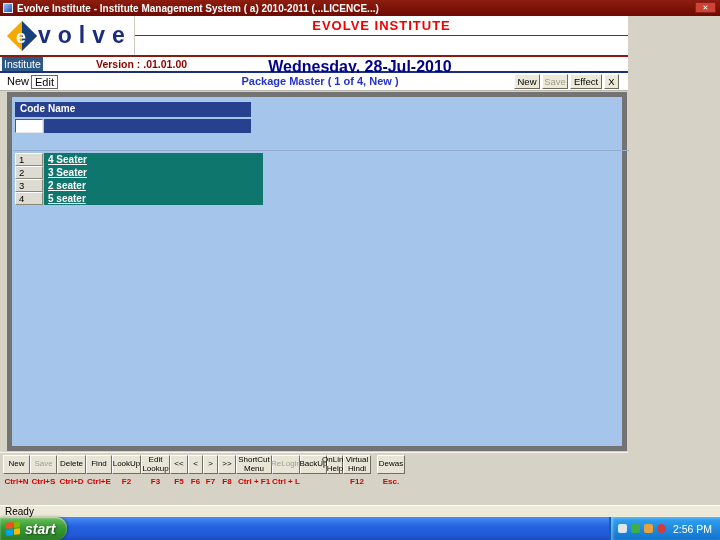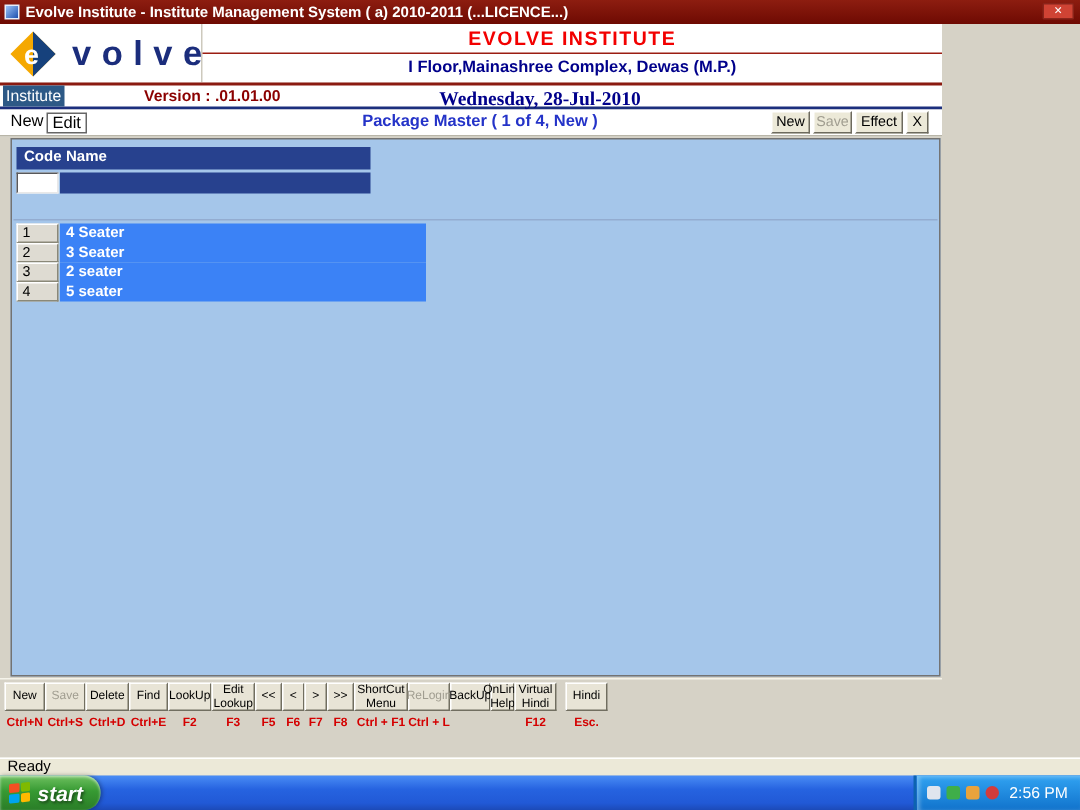--- a/index.html
+++ b/index.html
@@ -9,52 +9,52 @@
   
   .titlebar{position:absolute;left:0;top:0;width:720px;height:16px;background:linear-gradient(#8d1d10,#6e0a02);display:flex;align-items:center;padding:0 3px;}
   .app-icon{width:10px;height:10px;background:linear-gradient(135deg,#9cc3f5,#1e50b0);border:1px solid #e6eefb;margin-right:4px;flex:none;}
   .title-text{color:#fff;font-weight:bold;font-size:10px;white-space:nowrap;}
   .close-btn{position:absolute;right:4px;top:2px;width:21px;height:11px;background:#cf4334;border:1px solid #8a241a;border-radius:1px;display:flex;align-items:center;justify-content:center;cursor:default;}
   .close-x{color:#fff;font-size:7px;line-height:1;}
 
   
   .header{position:absolute;left:0;top:16px;width:628px;height:39px;background:#fff;}
   .logo{position:absolute;left:6px;top:3px;display:flex;align-items:center;height:33px;}
-  .logo-text{font-size:23px;font-weight:bold;color:#1b2d7c;letter-spacing:7px;margin-left:10px;}
+  .logo-text{font-size:23px;font-weight:bold;color:#1b2d7c;letter-spacing:7px;margin-left:0;}
   .hdr-center{position:absolute;left:134px;top:0;width:494px;height:39px;border-left:1px solid #cdc9bd;}
   .hdr-institute{height:20px;line-height:20px;text-align:center;color:#f20000;font-weight:bold;font-size:13px;border-bottom:1px solid #9b1d12;letter-spacing:1px;}
   .hdr-address{height:18px;line-height:18px;text-align:center;color:#00008b;font-weight:bold;font-size:11px;}
 
   
   .subheader{position:absolute;left:0;top:55px;width:628px;height:18px;background:#fff;border-top:2px solid #8b1a10;border-bottom:2px solid #1c2f7d;}
-  .date{position:absolute;left:92px;top:1px;width:536px;text-align:center;color:#00008b;font-weight:bold;font-size:13px;font-family:Liberation Serif, serif;}
+  .date{position:absolute;left:92px;top:1px;width:536px;text-align:center;color:#00008b;font-weight:bold;font-size:16px;}
   .module-label{position:absolute;left:2px;top:0;height:14px;line-height:14px;padding:0 2px;background:#2d5986;color:#fff;font-size:10.5px;z-index:2;}
   .version{position:absolute;left:96px;top:1px;color:#8b0000;font-weight:bold;font-size:10.5px;z-index:2;}
 
   
   .menubar{position:absolute;left:0;top:73px;width:628px;height:18px;background:#fff;border-bottom:1px solid #b8b5a8;}
   .menu-item{position:absolute;top:2px;font-size:11px;color:#000;padding:0 3px;cursor:default;}
   .menu-new{left:4px;}
   .menu-edit{left:31px;border:1px solid #666;}
   .form-title{position:absolute;left:40px;top:2px;width:560px;text-align:center;color:#2433c8;font-weight:bold;font-size:11px;pointer-events:none;}
   .mb-buttons{position:absolute;right:9px;top:1px;display:flex;gap:2px;}
   .mb-btn{height:15px;background:#ece9d8;border:1px solid;border-color:#fff #6d6a5e #6d6a5e #fff;font-size:9.5px;font-family:inherit;padding:0;line-height:12px;color:#000;}
   .mb-btn.disabled{color:#a09d90;}
 
   
-  .content{position:absolute;left:7px;top:92px;width:620px;height:359px;background:#a5c6ea;border:1px solid #737373;}
+  .content{position:absolute;left:7px;top:92px;width:620px;height:359px;background:#a5c6ea;border:5px solid #737373;}
   .colhdr{position:absolute;left:3px;top:5px;width:236px;height:15px;background:#27418e;color:#fff;font-weight:bold;font-size:10px;}
   .col-code{position:absolute;left:5px;top:1px;}
   .col-name{position:absolute;left:33px;top:1px;}
   .code-input{position:absolute;left:3px;top:22px;width:28px;height:14px;background:#fff;border:1px solid;border-color:#58585a #e8e8e8 #e8e8e8 #58585a;}
   .name-input{position:absolute;left:32px;top:22px;width:207px;height:14px;background:#27418e;}
   .grid-sep{position:absolute;left:1px;top:53px;width:616px;height:1px;background:#93acd0;}
   .grow{position:absolute;left:3px;width:237px;height:13px;}
   .gcode{position:absolute;left:0;top:0;width:28px;height:13px;background:#dedbd2;border:1px solid;border-color:#fff #8a8878 #8a8878 #fff;font-size:9.5px;line-height:11px;padding-left:3px;color:#000;}
-  .gname{position:absolute;left:29px;top:0;width:244px;height:13px;background:#3b82f6;color:#fff;font-weight:bold;font-size:10px;line-height:13px;padding-left:4px;}
+  .gname{position:absolute;left:29px;top:0;width:219px;height:13px;background:#0f766e;color:#fff;font-weight:bold;font-size:10px;line-height:13px;padding-left:4px;text-decoration:underline;}
 
   
   .toolbar{position:absolute;left:0;top:452px;width:628px;height:38px;background:#d6d2c6;border-top:1px solid #f5f3ea;display:flex;align-items:flex-start;padding:2px 0 0 3px;}
   .tb-group{display:flex;flex-direction:column;align-items:center;flex:none;}
   .tb-btn{height:19px;width:100%;background:#e8e4d6;border:1px solid;border-color:#fff #716e60 #716e60 #fff;font-size:8px;line-height:8.5px;font-family:inherit;display:flex;align-items:center;justify-content:center;text-align:center;padding:0 1px;color:#000;}
   .tb-btn.disabled{color:#a09d90;}
   .tb-short{font-size:8px;font-weight:bold;color:#d40000;margin-top:3px;white-space:nowrap;}
   .gap-left{margin-left:6px;}
 
   
@@ -101,21 +101,20 @@
     <div class="logo">
       <svg width="32" height="32" viewBox="0 0 34 34">
         <polygon points="17,1 33,17 17,33 1,17" fill="#f5a800"></polygon>
         <polygon points="17,1 33,17 17,33" fill="#16417c"></polygon>
         <text x="16" y="24" text-anchor="middle" font-size="19" font-weight="bold" fill="#ffffff">e</text>
       </svg>
       <span class="logo-text">volve</span>
     </div>
     <div class="hdr-center">
       <div class="hdr-institute">EVOLVE INSTITUTE</div>
-      <div class="hdr-address">I Floor,Mainashree Complex, Dewas (M.P.)</div>
     </div>
   </div>
 
   <div class="subheader">
     <div class="date">Wednesday, 28-Jul-2010</div>
     <span class="module-label">Institute</span>
     <span class="version">Version : .01.01.00</span>
   </div>
 
   <div class="menubar">
@@ -212,21 +211,21 @@
     </div>
     <div class="tb-group" style="width:16px">
       <button class="tb-btn">OnLine Help</button>
       <span class="tb-short"></span>
     </div>
     <div class="tb-group" style="width:28px">
       <button class="tb-btn">Virtual Hindi</button>
       <span class="tb-short">F12</span>
     </div>
     <div class="tb-group gap-left" style="width:28px">
-      <button class="tb-btn">Hindi</button>
+      <button class="tb-btn">Dewas</button>
       <span class="tb-short">Esc.</span>
     </div>
   </div>
 
 
   <div class="statusbar">
     <span>Ready</span>
   </div>
 
   <div class="taskbar">

